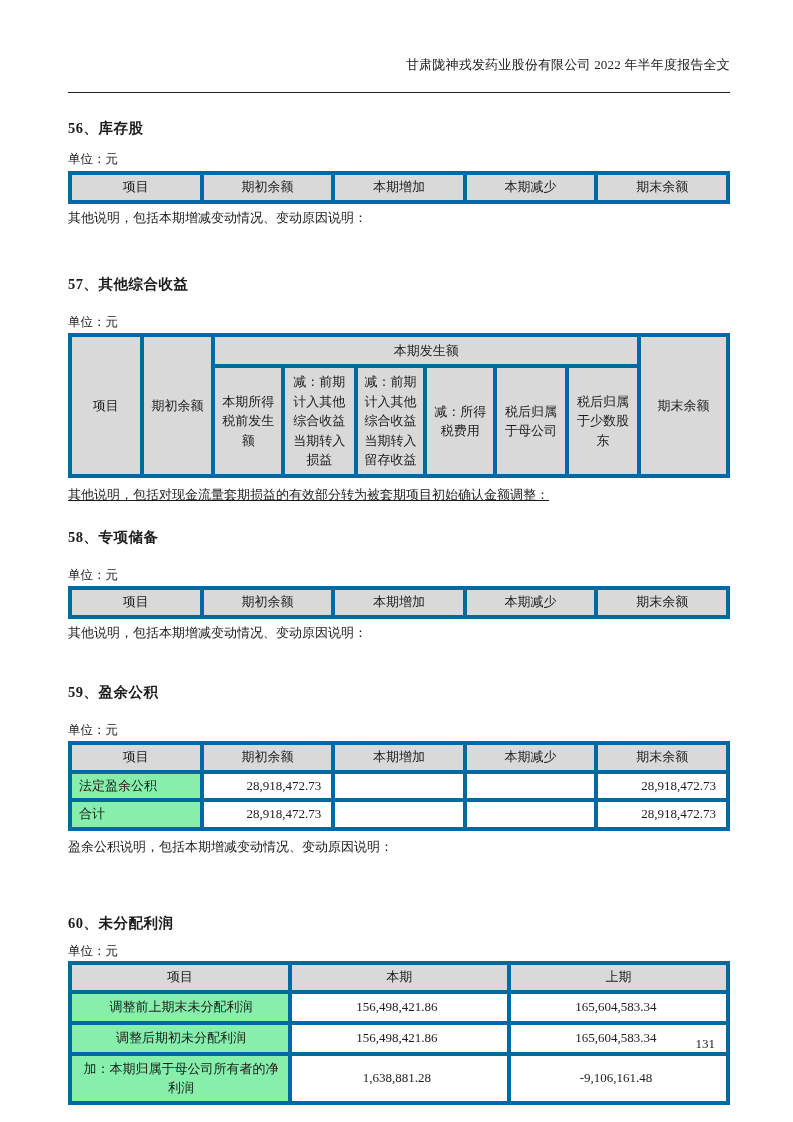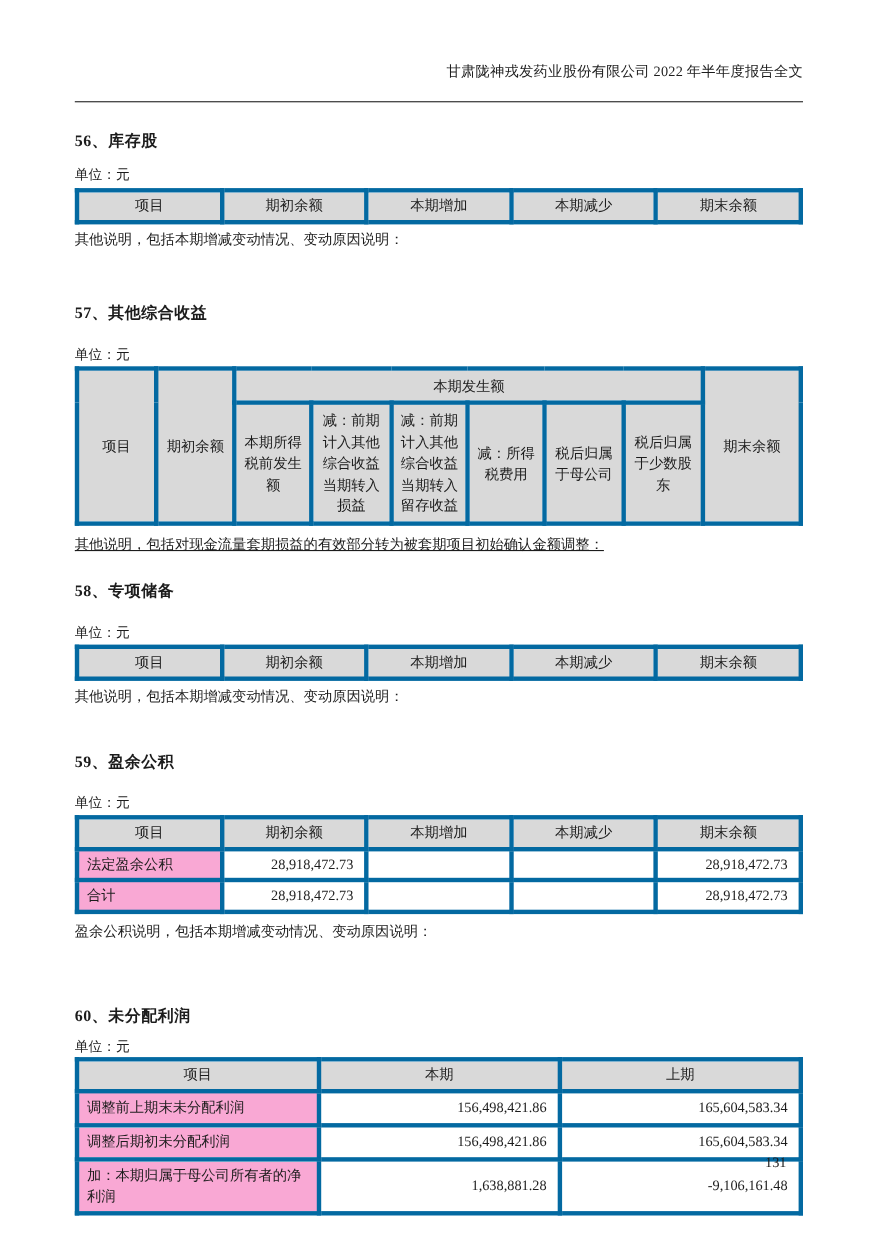--- a/index.html
+++ b/index.html
@@ -29,21 +29,21 @@
   th, td {
     border: 4px solid #0369a1;
     font-size: 13px;
     font-weight: normal;
     padding: 3px 5px;
     vertical-align: middle;
     line-height: 1.45;
     overflow: hidden;
   }
   th { background: #d9d9d9; text-align: center; }
-  td.item { background: #f9a8d4; text-align: left; padding-left: 7px; }
+  td.item { background: #86efac; text-align: left; padding-left: 7px; }
   td.num { text-align: right; padding-right: 10px; }
   td.empty { background: #fff; }
 
   
   .t56-title { margin-top: 26px; }
   .t56-unit  { margin-top: 13px; }
   .t56-table { margin-top: 3px; }
   .t56-note  { margin-top: 5px; }
 
   .t57-title { margin-top: 48px; }
@@ -58,28 +58,27 @@
   .t58-note  { margin-top: 5px; }
 
   .t59-title { margin-top: 41px; }
   .t59-unit  { margin-top: 20px; }
   .t59-table { margin-top: 2px; }
   .t59-note  { margin-top: 7px; }
 
   .t60-title { margin-top: 58px; }
   .t60-unit  { margin-top: 10px; }
   .t60-table { margin-top: 1px; }
-  .t60-table td { padding-top: 4px; padding-bottom: 4px; }
+  .t60-table td { padding-top: 4px; padding-bottom: 4px; text-align: center; }
 
   .page-number {
     position: absolute;
     top: 1036px;
     right: 78px;
     font-size: 13px;
-    margin-top: 13px;
   }
 </style>
 </head>
 <body>
 
 <div class="page">
 
   <div class="doc-header">
     <span>甘肃陇神戎发药业股份有限公司 2022 年半年度报告全文</span>
   </div>

